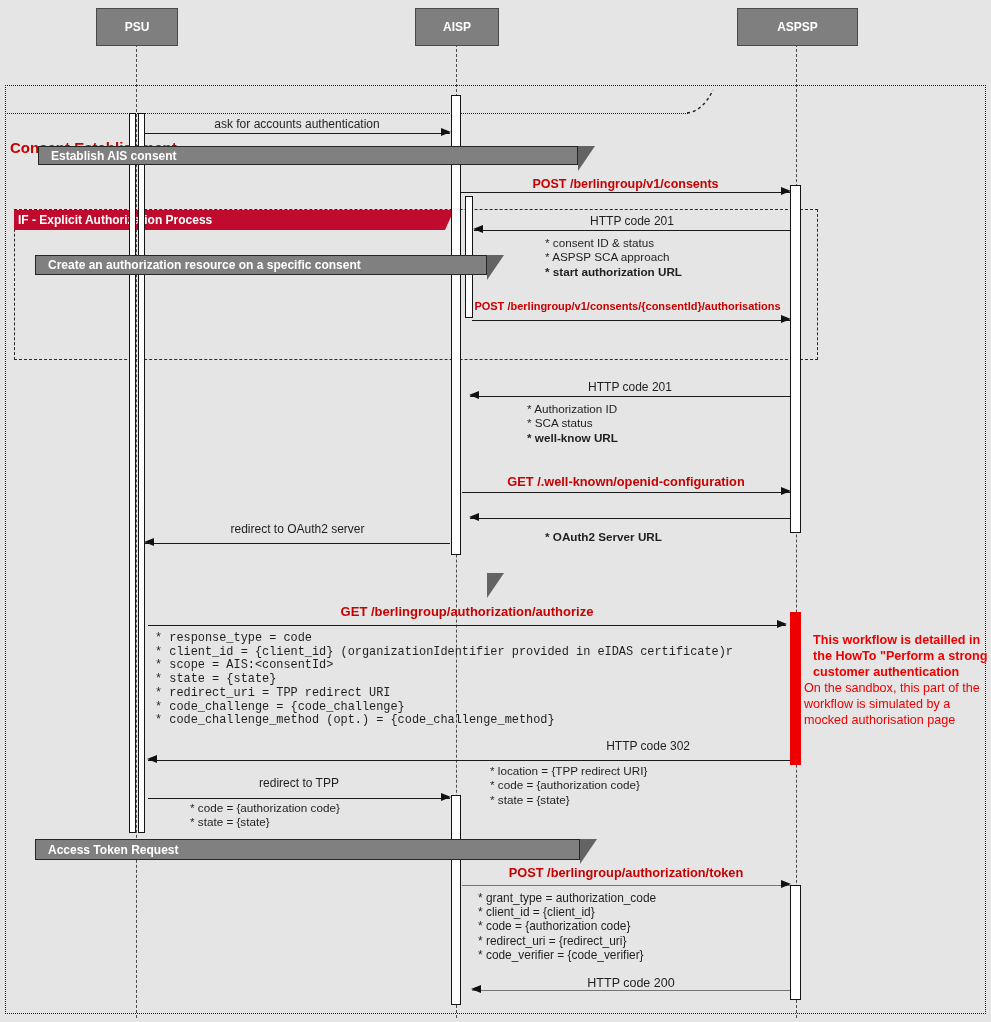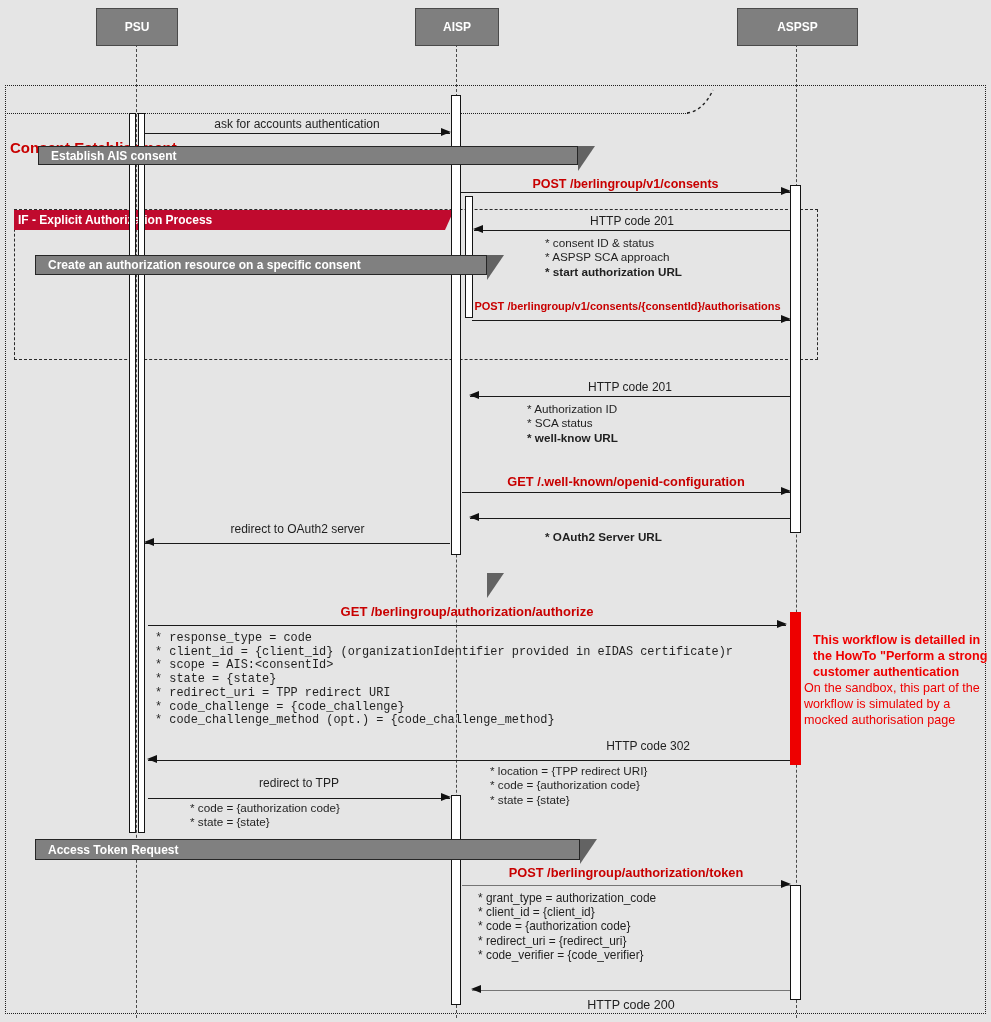--- a/index.html
+++ b/index.html
@@ -198,18 +198,18 @@
       <span class="ah r"></span>
     </div>
   <div class="abs params" style="left:478px;top:891px;line-height:14.2px;">
     <div>* grant_type = authorization_code</div>
     <div>* client_id = {client_id}</div>
     <div>* code = {authorization code}</div>
     <div>* redirect_uri = {redirect_uri}</div>
     <div>* code_verifier = {code_verifier}</div>
   </div>
 
-  <div class="abs mlabel" style="left:472px;top:998px;width:318px;font-size:12.5px;">HTTP code 200</div>
+  <div class="abs mlabel" style="left:472px;top:976px;width:318px;font-size:12.5px;">HTTP code 200</div>
   <div class="abs arrow gray" style="left:472px;top:990px;width:318px;">
       <span class="ah l"></span>
     </div>
 
 </div>
 
 </body></html>

